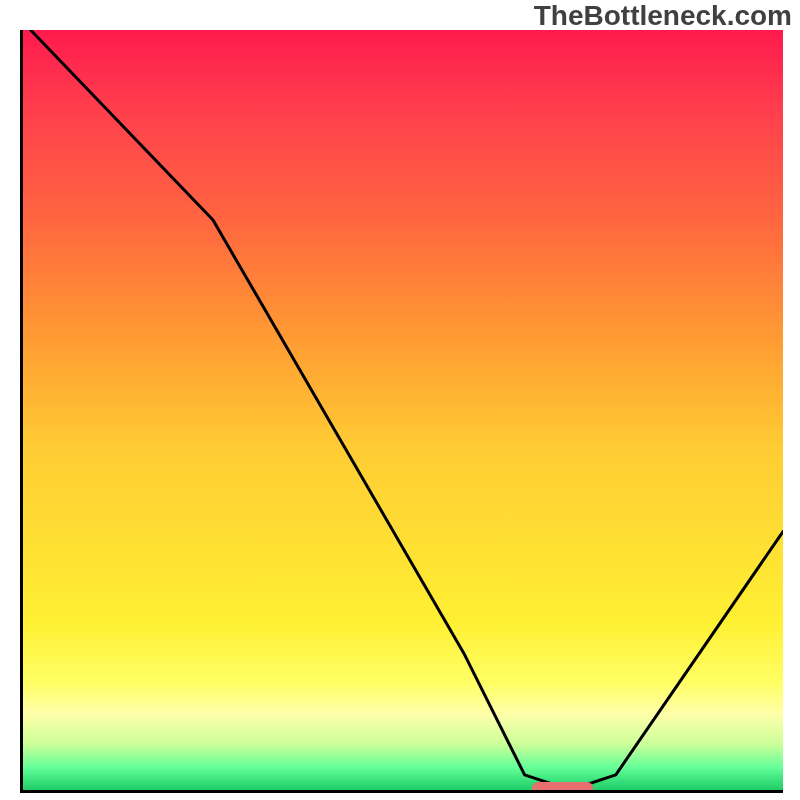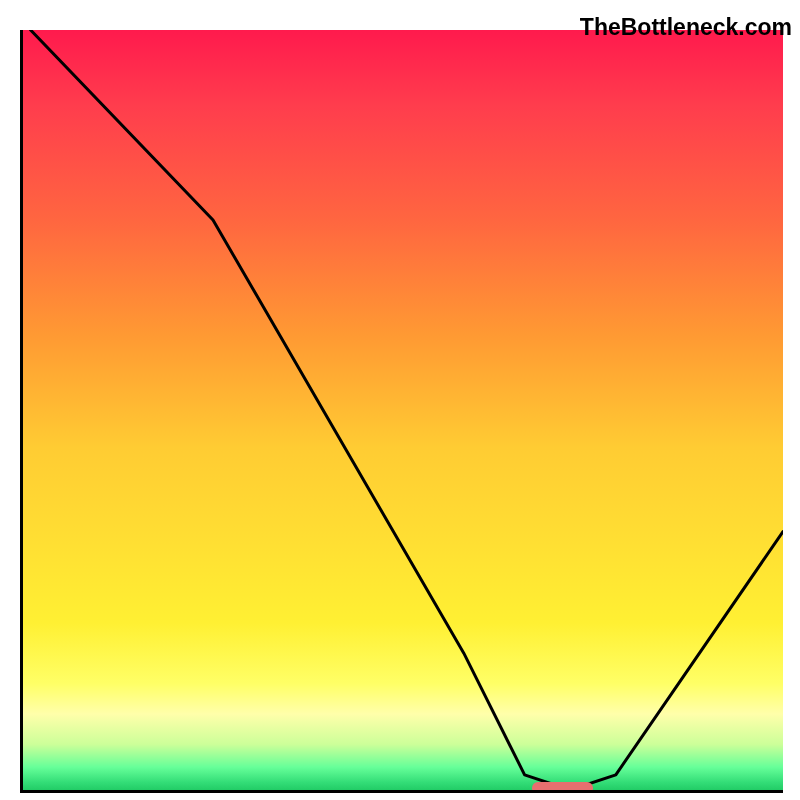--- a/index.html
+++ b/index.html
@@ -11,25 +11,25 @@
     overflow: hidden;
     background: #fff;
   }
   .container {
     position: relative;
     width: 800px;
     height: 800px;
   }
   .watermark {
     position: absolute;
-    top: 14px;
+    top: 0;
     right: 8px;
-    font-size: 23px;
+    font-size: 28px;
     font-weight: bold;
-    color: #000000;
+    color: #404040;
     z-index: 10;
     font-family: Arial, sans-serif;
   }
   .plot-area {
     position: absolute;
     top: 30px;
     left: 20px;
     width: 760px;
     height: 760px;
     border-left: 3px solid #000;

